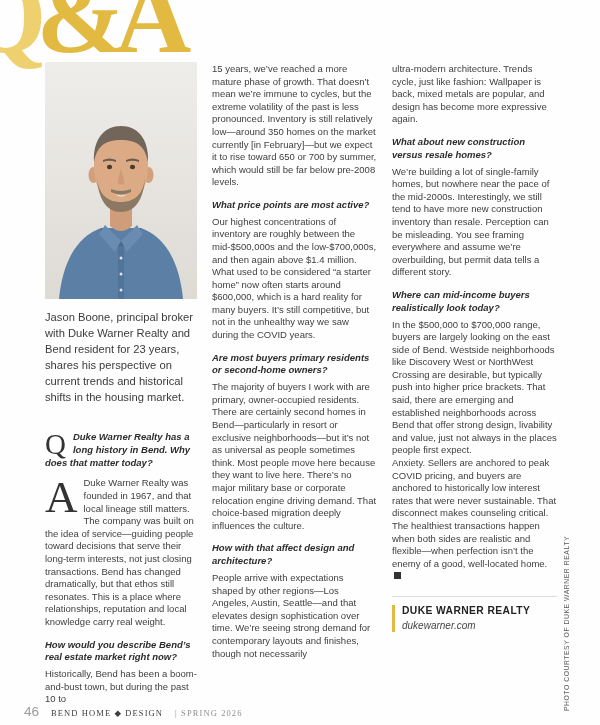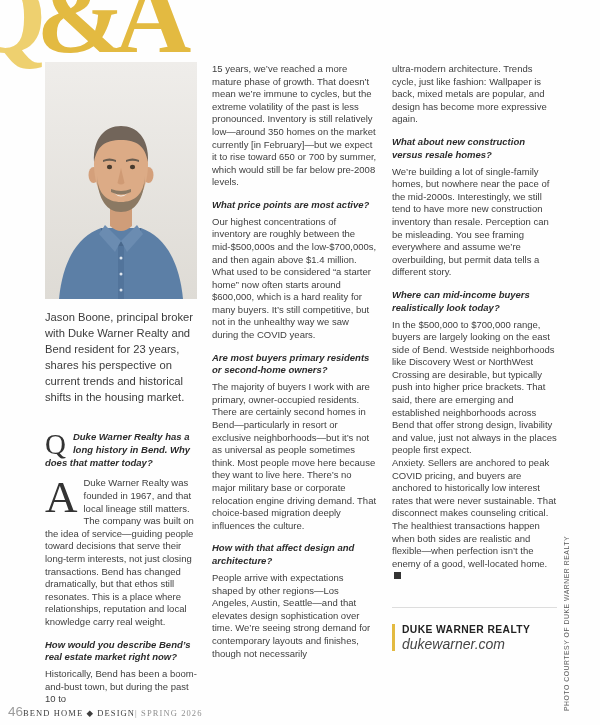--- a/index.html
+++ b/index.html
@@ -41,35 +41,35 @@
     font-size:29px; line-height:23px; padding:2px 7px 0 0; color:#333;
   }
   .dropcap-a {
     float:left; font-family:"Liberation Serif", serif; font-weight:normal;
     font-size:45px; line-height:35px; padding:3px 6px 0 0; color:#333;
   }
 
   .endmark { display:inline-block; width:7px; height:7px; background:#333; margin-left:2px; }
 
   
-  .contact { margin-top:24px; border-top:1px solid #ddd; padding-top:16px; }
+  .contact { margin-top:13px; border-top:1px solid #ddd; padding-top:8px; }
   .contact-inner { border-left:3px solid #e3ba41; padding-left:7px; }
   .contact-name { font-size:10.3px; font-weight:bold; letter-spacing:0.4px; color:#222; margin-bottom:3px; }
   .contact-address { font-size:9.3px; color:#454545; line-height:13px; }
-  .contact-website { font-size:14px; font-style:italic; color:#454545; line-height:13px; cursor:pointer; }
+  .contact-website { font-size:10px; font-style:italic; color:#454545; line-height:13px; cursor:pointer; }
 
   
   .photo-credit {
     position:absolute; right:30px; bottom:14px;
     writing-mode:vertical-rl; transform:rotate(180deg);
     font-size:6.8px; letter-spacing:0.55px; color:#5a5a5a; text-transform:uppercase;
   }
 
   
-  .footer { position:absolute; left:8px; bottom:6px; display:flex; align-items:baseline; }
+  .footer { position:absolute; left:24px; bottom:6px; display:flex; align-items:baseline; gap:12px; }
   .footer .pageno { font-size:13.5px; color:#9b9b9b; }
   .footer .mag   { font-family:"Liberation Serif", serif; font-size:8.5px; letter-spacing:1.1px; color:#3e3e3e; }
   .footer .issue { font-family:"Liberation Serif", serif; font-size:8.5px; letter-spacing:1.1px; color:#8f8f8f; }
 </style>
 </head>
 <body>
 
 <div class="page">
 
   <div class="masthead">

